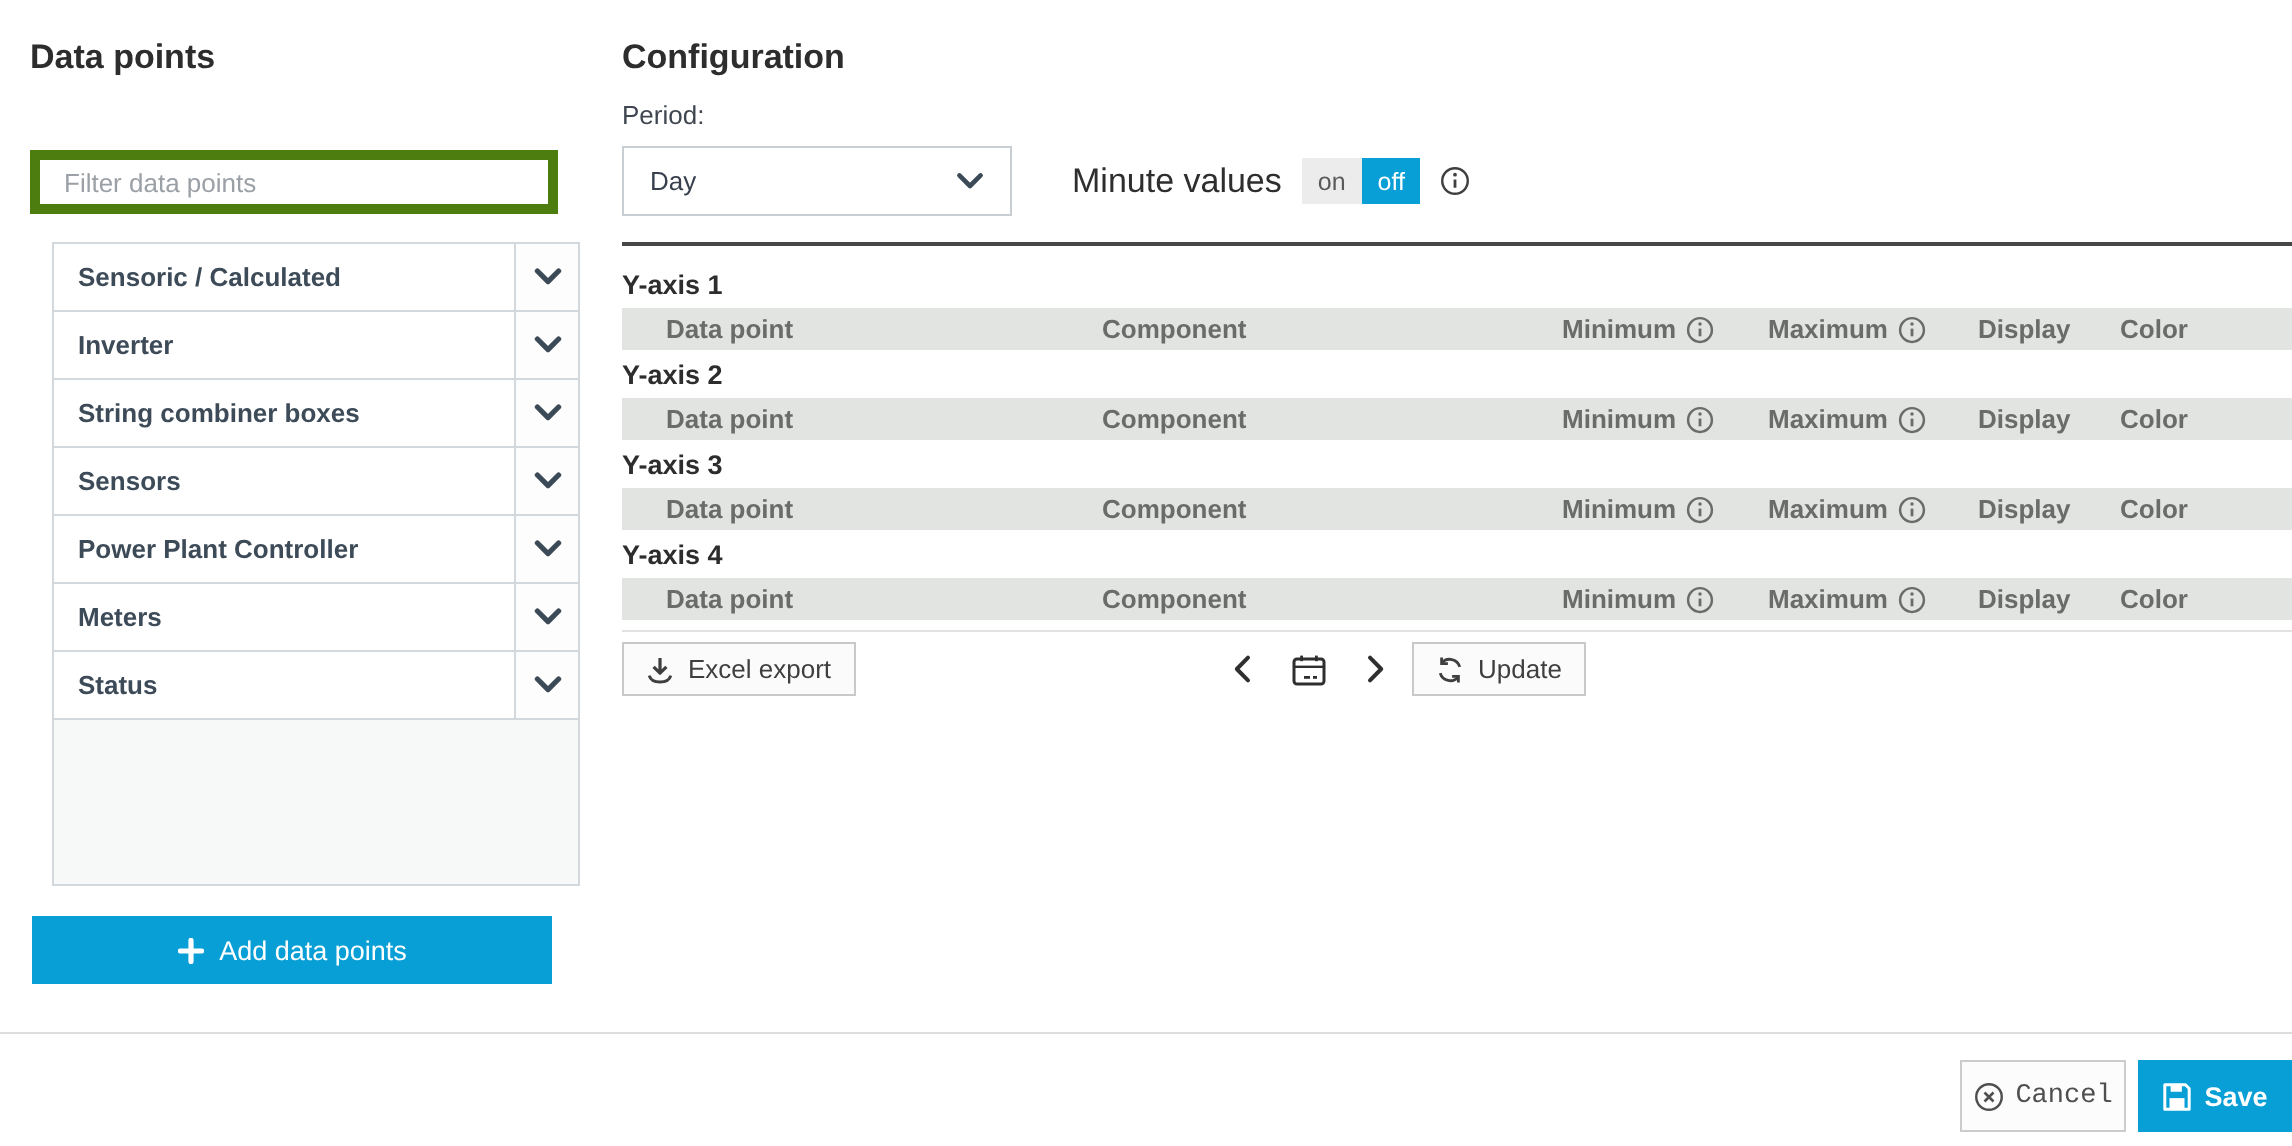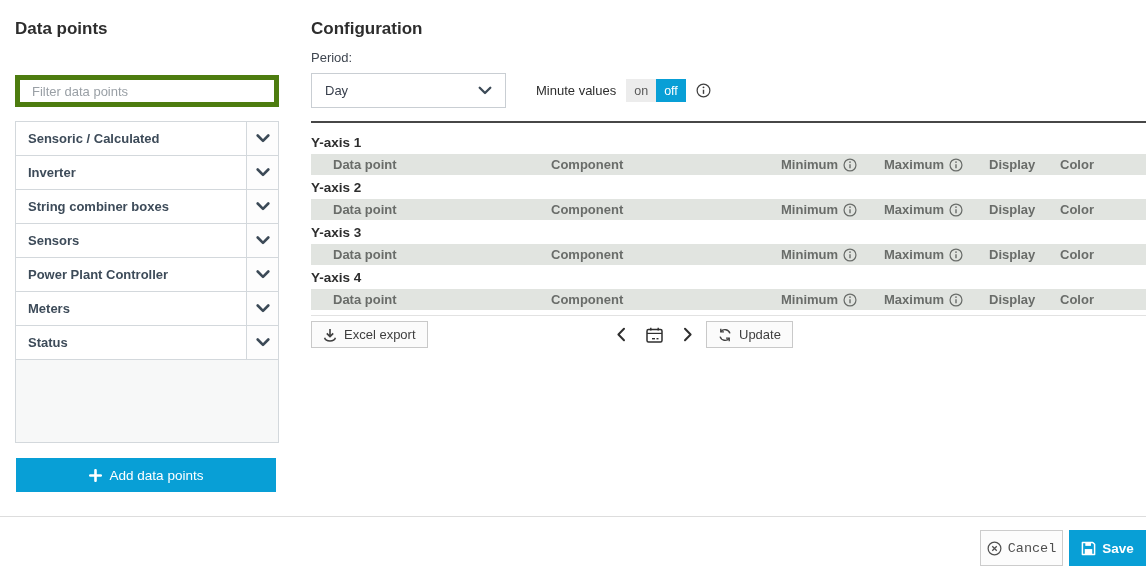--- a/index.html
+++ b/index.html
@@ -18,21 +18,21 @@
 
   
   .left-panel{position:absolute;left:15px;top:0;width:264px;height:573px;}
   .filter-input{
     position:absolute;top:75px;left:0;width:264px;height:32px;
     border:5px solid #4d7c0f;padding:0 12px;font-size:13px;color:#333;
     font-family:"Liberation Sans",sans-serif;outline:none;background:#fff;
   }
   .filter-input::placeholder{color:#9aa0a6;}
   .cat-list{
-    position:absolute;top:121px;left:0;width:264px;height:322px;
+    position:absolute;top:121px;left:11px;width:264px;height:322px;
     border:1px solid var(--border);background:#f7f8f8;
   }
   .cat-row{
     display:flex;align-items:stretch;height:34px;background:#fff;
     border-bottom:1px solid var(--border);cursor:pointer;
   }
   .cat-row:last-of-type{border-bottom:1px solid var(--border);}
   .cat-label{
     flex:1;display:flex;align-items:center;padding-left:12px;
     font-size:13px;font-weight:bold;color:#3d4b59;
@@ -50,21 +50,21 @@
 
   
   .config-panel{position:absolute;left:311px;top:0;width:842px;height:513px;}
   .period-label{position:absolute;top:50px;left:0;font-size:13px;color:#3f4650;}
   .period-select{
     position:absolute;top:73px;left:0;width:195px;height:35px;
     border:1px solid #c9ced3;background:#fff;display:flex;align-items:center;
     justify-content:space-between;padding:0 13px;font-size:13px;color:#39404d;cursor:pointer;
   }
   .minute-group{position:absolute;top:79px;left:225px;height:23px;display:flex;align-items:center;}
-  .minute-label{font-size:13px;color:#2e2e2e;margin-right:10px;}
+  .minute-label{font-size:17px;color:#2e2e2e;margin-right:10px;}
   .toggle-btn{
     height:23px;padding:0 8px;font-size:12.5px;border:none;cursor:pointer;
     font-family:"Liberation Sans",sans-serif;display:flex;align-items:center;
   }
   .toggle-on{background:#ececec;color:#5a5a5a;}
   .toggle-off{background:var(--accent);color:#fff;}
   .minute-info{margin-left:10px;display:flex;align-items:center;}
 
   .divider-dark{position:absolute;top:121px;left:0;width:845px;border-top:2px solid #474747;}
 

